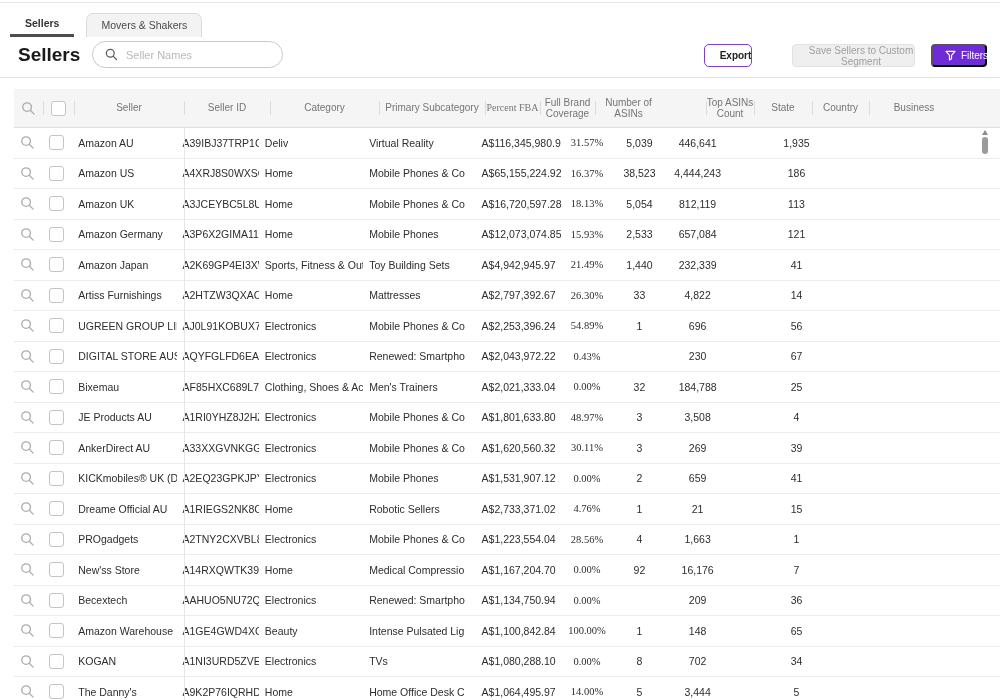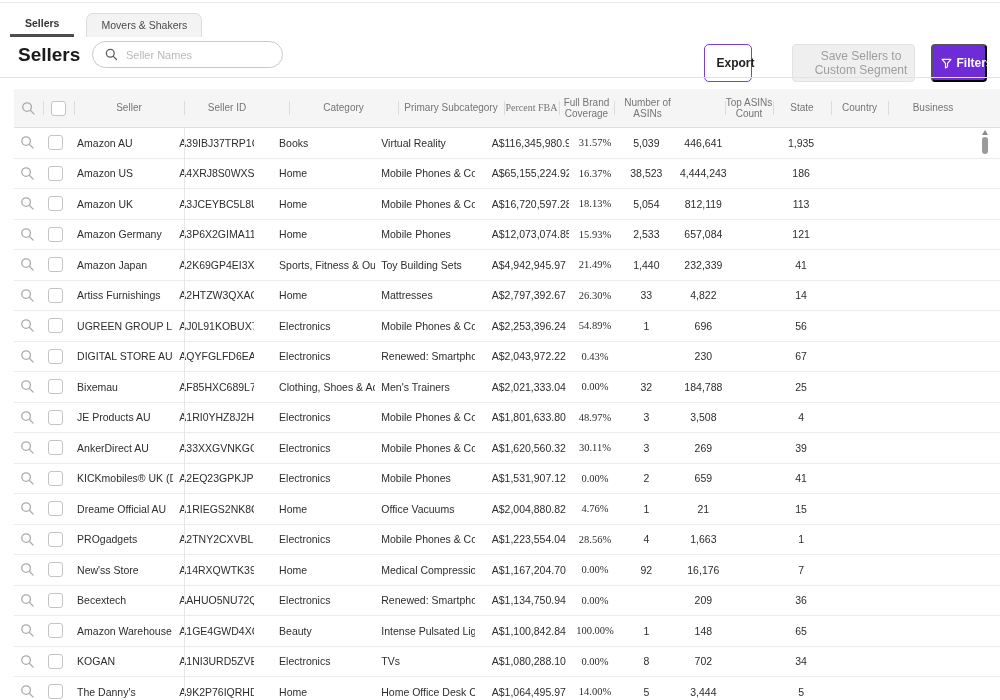--- a/index.html
+++ b/index.html
@@ -19,27 +19,27 @@
   .page-title { position:absolute; left:18px; top:44px; font-size:19px; font-weight:bold; color:#1a1a1a; }
   .search-pill { position:absolute; left:92px; top:41px; width:191px; height:27px;
                  border:1px solid #c9c9c9; border-radius:14px; display:flex; align-items:center;
                  padding-left:12px; background:#fff; }
   .search-pill svg { flex:0 0 auto; }
   .search-pill input { border:none; outline:none; font-size:11px; margin-left:8px; width:140px;
                        color:#333; background:transparent; font-family:"Liberation Sans",sans-serif; }
   .search-pill input::placeholder { color:#b9b9b9; }
 
   .toolbar-right { position:absolute; right:13px; top:44px; display:flex; align-items:center; }
-  .btn { font-size:12px; border-radius:4px; display:flex; align-items:center; justify-content:center;
-         height:38px; cursor:pointer; font-family:"Liberation Sans",sans-serif;padding-left:15px; }
+  .btn { font-size:10px; border-radius:4px; display:flex; align-items:center; justify-content:center;
+         height:23px; cursor:pointer; font-family:"Liberation Sans",sans-serif;padding-left:15px; }
   .btn-export { width:48px; border:1.5px solid #7c3aed; background:#fff; color:#222;
                 font-weight:bold; border-radius:5px; }
   .btn-save { width:123px; border:1px solid #e2e2e2; background:#efefef; color:#9e9e9e;
               margin-left:40px; }
-  .btn-filters { width:56px; background:#6f2bd8; color:#fff; font-weight:bold; margin-left:16px;
+  .btn-filters { width:56px; background:#6f2bd8; color:#fff; font-weight:normal; margin-left:16px;
                  gap:5px; }
 
   .page-divider { position:absolute; left:0; top:77px; width:1000px; height:1px; background:#e3e3e3; }
 
   
   .table-wrap { position:absolute; left:14px; top:89px; width:1001px; }
   .thead { display:flex; align-items:center; height:39px; background:#f5f5f5;
            border-bottom:1px solid #e0e0e0; }
   .thead .cell { position:relative; font-size:10px; color:#757575; text-align:center;
                  display:flex; align-items:center; justify-content:center; line-height:1.15;
@@ -47,21 +47,21 @@
   .thead .cell + .cell::before { content:''; position:absolute; left:0; top:50%; transform:translateY(-50%);
                  width:1px; height:14px; background:#dcdcdc; }
   .trow { display:flex; align-items:center; height:30.5px; border-bottom:1px solid #ececec;
           background:#fff; }
   .trow .cell { font-size:10.5px; color:#2d2d2d; white-space:nowrap; overflow:hidden; }
 
   .c-icon     { width:29px; display:flex; align-items:center; justify-content:center; }
   .c-check    { width:31px; display:flex; align-items:center; justify-content:center; }
   .c-seller   { width:110px; padding-left:7px; text-align:left; }
   .c-sellerid { width:86px;  padding-left:6px; text-align:left; }
-  .c-category { width:109px; padding-left:6px; text-align:left;margin-left:19px; }
+  .c-category { width:109px; padding-left:6px; text-align:left; }
   .c-subcat   { width:106px; padding-left:6px; text-align:left; }
   .c-revenue  { width:100px; padding-left:17px; text-align:left; }
   .c-fba      { width:55px; text-align:center; justify-content:center;font-family:Liberation Serif, serif; }
   .c-brand    { width:55px; text-align:center; justify-content:center; }
   .c-asins    { width:67px; text-align:center; justify-content:center; }
   .c-topasins { width:48px; text-align:center; justify-content:center;margin-left:44px; }
   .c-state    { width:58px; text-align:center; justify-content:center; }
   .c-country  { width:57px; text-align:center; justify-content:center; }
   .c-business { width:90px; text-align:center; justify-content:center; }
   .thead .c-seller,.thead .c-sellerid,.thead .c-category,.thead .c-subcat,.thead .c-revenue
@@ -144,21 +144,21 @@
       <svg width="15" height="15" viewBox="0 0 16 16">
             <circle cx="6.5" cy="6.5" r="4.6" fill="none" stroke="#ababab" stroke-width="1.4"></circle>
             <line x1="10.2" y1="10.2" x2="14" y2="14" stroke="#ababab" stroke-width="1.4" stroke-linecap="round"></line>
           </svg>
     </div>
     <div class="cell c-check">
           <span class="checkbox"></span>
         </div>
     <div class="cell c-seller">Amazon AU</div>
     <div class="cell c-sellerid">A39IBJ37TRP1C6</div>
-    <div class="cell c-category">Books</div>
+    <div class="cell c-category">Deliv</div>
     <div class="cell c-subcat">Virtual Reality</div>
     <div class="cell c-revenue">A$116,345,980.91</div>
     <div class="cell c-fba">31.57%</div>
     <div class="cell c-brand">5,039</div>
     <div class="cell c-asins">446,641</div>
     <div class="cell c-topasins">1,935</div>
     <div class="cell c-state"></div>
     <div class="cell c-country"></div>
     <div class="cell c-business"></div>
   </div>
@@ -433,22 +433,22 @@
             <circle cx="6.5" cy="6.5" r="4.6" fill="none" stroke="#ababab" stroke-width="1.4"></circle>
             <line x1="10.2" y1="10.2" x2="14" y2="14" stroke="#ababab" stroke-width="1.4" stroke-linecap="round"></line>
           </svg>
     </div>
     <div class="cell c-check">
           <span class="checkbox"></span>
         </div>
     <div class="cell c-seller">Dreame Official AU</div>
     <div class="cell c-sellerid">A1RIEGS2NK8C3X</div>
     <div class="cell c-category">Home</div>
-    <div class="cell c-subcat">Office Vacuums</div>
-    <div class="cell c-revenue">A$2,004,880.82</div>
+    <div class="cell c-subcat">Robotic Sellers</div>
+    <div class="cell c-revenue">A$2,733,371.02</div>
     <div class="cell c-fba">4.76%</div>
     <div class="cell c-brand">1</div>
     <div class="cell c-asins">21</div>
     <div class="cell c-topasins">15</div>
     <div class="cell c-state"></div>
     <div class="cell c-country"></div>
     <div class="cell c-business"></div>
   </div>
 
   <div class="trow">

